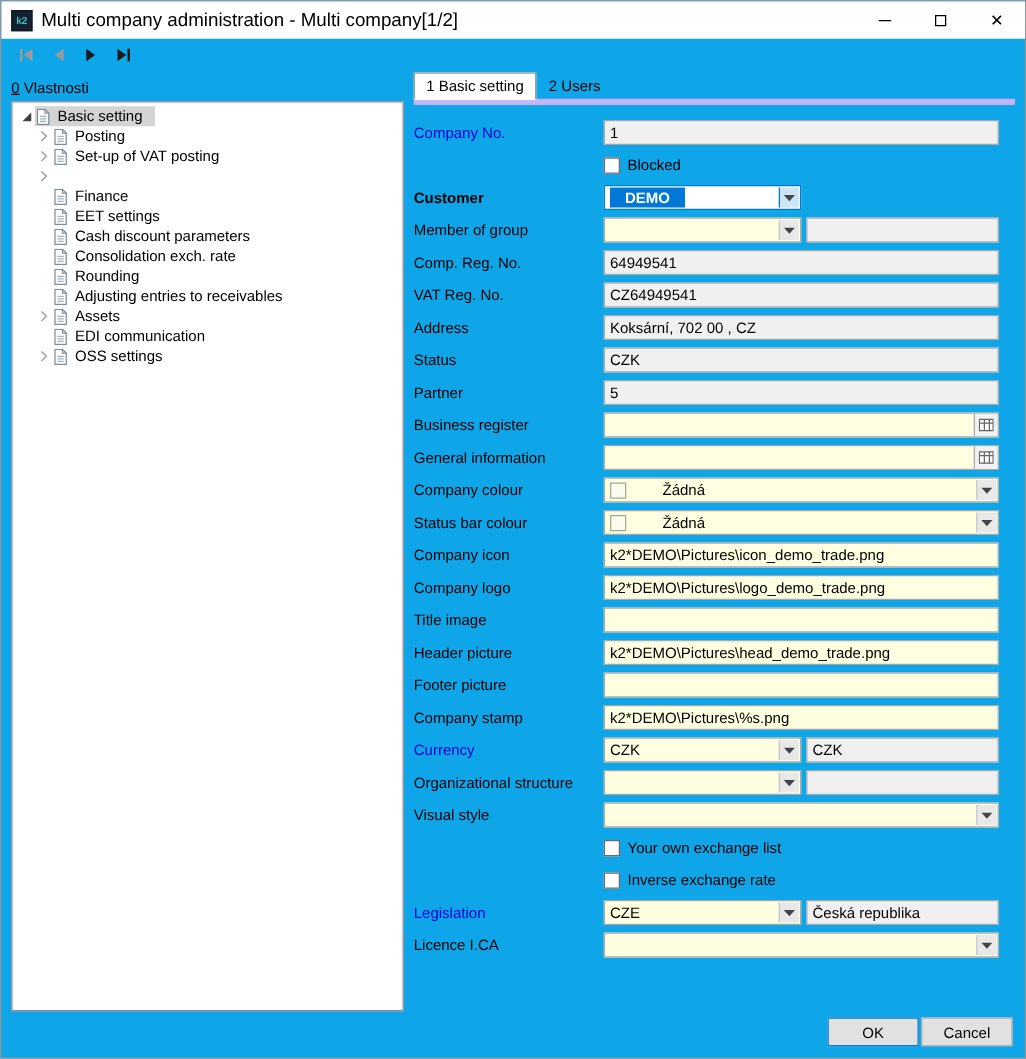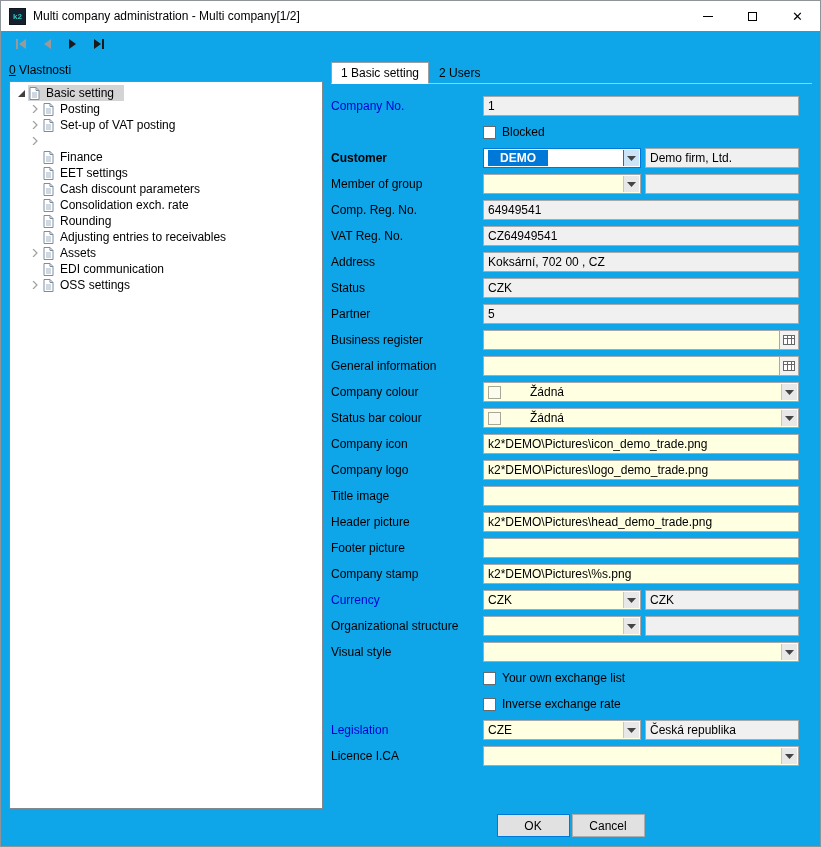--- a/index.html
+++ b/index.html
@@ -4,21 +4,21 @@
 <style>
   * { margin:0; padding:0; box-sizing:border-box; }
   html,body { width:821px; height:847px; }
   body { font-family:"Liberation Sans", sans-serif; font-size:12px; color:#000; background:#fff; }
 
   .window { width:821px; height:847px; border:1px solid #8f9499; background:#0ea5e9; display:flex; flex-direction:column; overflow:hidden; }
 
   
   .titlebar { height:30px; display:flex; align-items:center; flex:0 0 auto; background:#fff; }
   .app-icon { width:17px; height:17px; margin:0 7px 0 8px; background:#15202e; color:#2fc7c3; font-size:8px; font-weight:bold; display:flex; align-items:center; justify-content:center; border:1px solid #0d1521; }
-  .title-text { flex:1; font-size:12px; white-space:nowrap; overflow:hidden; }
+  .title-text { flex:1; font-size:15px; white-space:nowrap; overflow:hidden; }
   .ctl { width:45px; height:29px; display:flex; align-items:center; justify-content:center; }
   .ico-min { width:10px; height:1px; background:#000; display:block; }
   .ico-max { width:9px; height:9px; border:1px solid #000; display:block; }
   .ico-close { font-size:13px; line-height:1; }
 
   
   .toolbar { height:26px; display:flex; align-items:center; padding-left:8px; flex:0 0 auto; }
   .nav-btn { width:24px; height:22px; display:flex; align-items:center; justify-content:center; margin-right:2px; }
 
   
@@ -33,21 +33,21 @@
   .ti .tg { width:14px; display:flex; align-items:center; justify-content:center; flex:0 0 auto; }
   .ti.child { padding-left:18px; }
   .ti.root { padding-left:4px; }
   .ti-body { display:flex; align-items:center; height:16px; padding:0 10px 0 1px; }
   .ti-body.sel { background:#d4d4d4; }
   .doc { width:13px; margin-right:4px; display:flex; align-items:center; }
   .tl { font-size:12px; white-space:nowrap; }
 
   
   .right-col { flex:1; padding:6px 8px 9px 8px; display:flex; flex-direction:column; overflow:hidden; }
-  .tabbar { display:flex; align-items:flex-end; border-bottom:1px solid #c4b5fd; height:21px; flex:0 0 auto; }
+  .tabbar { display:flex; align-items:flex-end; border-bottom:5px solid #c4b5fd; height:21px; flex:0 0 auto; }
   .tab { padding:3px 9px 3px 9px; font-size:12px; border:1px solid transparent; margin-bottom:0; }
   .tab.active { background:#fff; border:1px solid #9b9fa4; border-bottom:1px solid #fff; margin-bottom:-1px; }
   .tab.inactive { border-bottom:none; }
 
   .form { padding-top:9px; flex:1; }
   .row { height:26px; display:flex; align-items:center; }
   .lbl { width:152px; flex:0 0 auto; font-size:12px; }
   .lbl.link { color:#0000d4; }
   .lbl.bold { font-weight:bold; }
   .fields { width:316px; display:flex; align-items:center; }
@@ -63,21 +63,21 @@
   .arrow-btn { position:absolute; right:1px; top:1px; bottom:1px; width:16px; display:flex; align-items:center; justify-content:center; background:#e8e8e8; border-left:1px solid #c6c6c6; }
   .tb.focused .arrow-btn { background:#cce4f7; border-left:1px solid #0078d7; }
   .grid-btn { position:absolute; right:0; top:0; bottom:0; width:19px; display:flex; align-items:center; justify-content:center; background:#f2f2f2; border-left:1px solid #a9a9a9; }
 
   .sel-text { background:#0078d7; color:#fff; padding:1px 12px;font-weight:bold; }
   .swatch { width:13px; height:13px; background:#fbfbee; border:1px solid #a8a894; margin-right:5px; flex:0 0 auto; }
 
   .cb { width:13px; height:13px; border:1px solid #6a6a6a; background:#fff; margin-right:6px; flex:0 0 auto; }
   .cb-lbl { font-size:12px; }
 
-  .footer { flex:0 0 auto; display:flex; justify-content:center; gap:2px; padding-right:2px; }
+  .footer { flex:0 0 auto; display:flex; justify-content:flex-end; gap:2px; padding-right:2px; }
   .btn { width:73px; height:23px; font-size:12px; display:flex; align-items:center; justify-content:center; background:#e1e1e1; border:1px solid #adadad; font-family:"Liberation Sans", sans-serif; }
   .btn.default { border:1px solid #0078d7; }
 </style>
 </head>
 <body>
 
 <div class="window">
 
   <div class="titlebar">
     <div class="app-icon">k2</div>
@@ -353,23 +353,20 @@
           <div class="lbl bold">Customer</div>
           <div class="fields">
             <div class="tb combo white focused">
               <span class="sel-text">DEMO</span>
               <span class="arrow-btn">
                   <svg width="9" height="5" viewBox="0 0 9 5">
                     <path d="M0 0h9L4.5 5z" fill="#444"></path>
                   </svg>
                 </span>
             </div>
-            <div class="tb detail">
-                <span>Demo firm, Ltd.</span>
-              </div>
           </div>
         </div>
 
         <div class="row">
           <div class="lbl">Member of group</div>
           <div class="fields">
             <div class="tb combo yellow">
               <span></span>
               <span class="arrow-btn">
                   <svg width="9" height="5" viewBox="0 0 9 5">

